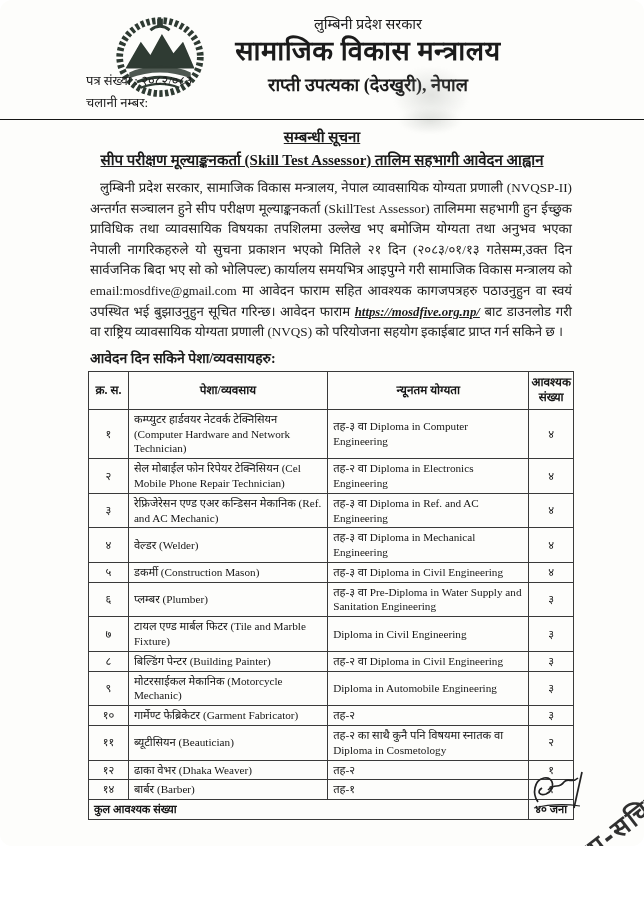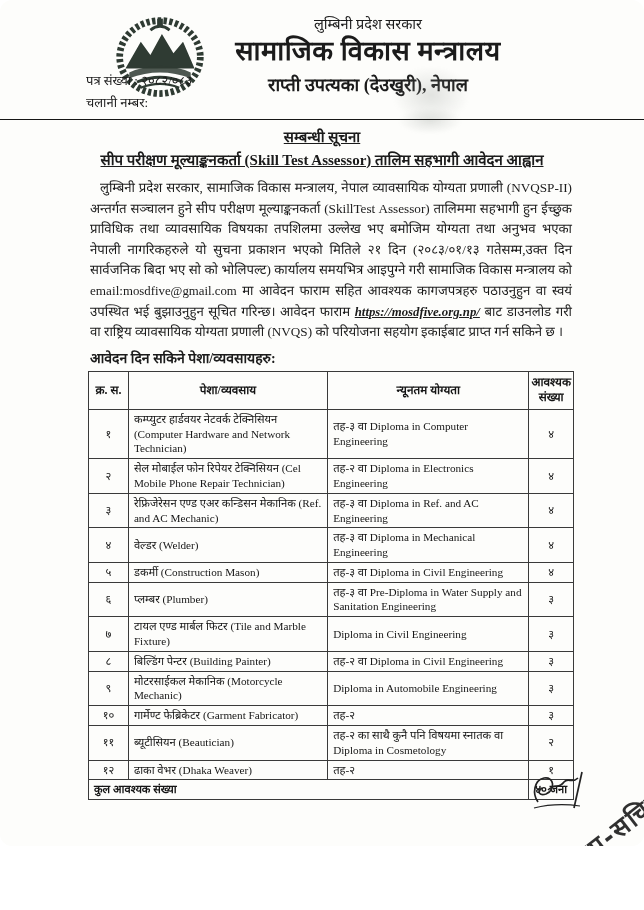--- a/index.html
+++ b/index.html
@@ -177,20 +177,26 @@
             <td class="c-prof">ब्यूटीसियन (Beautician)</td>
             <td class="c-qual">तह-२ का साथै कुनै पनि विषयमा स्नातक वा Diploma in Cosmetology</td>
             <td class="c-count">२</td>
           </tr>
           <tr>
             <td class="c-sn">१२</td>
             <td class="c-prof">ढाका वेभर (Dhaka Weaver)</td>
             <td class="c-qual">तह-२</td>
             <td class="c-count">१</td>
           </tr>
+          <tr>
+            <td class="c-sn">१४</td>
+            <td class="c-prof">बार्बर (Barber)</td>
+            <td class="c-qual">तह-१</td>
+            <td class="c-count">१</td>
+          </tr>
         </tbody>
       <tfoot>
         <tr>
           <td colspan="3">कुल आवश्यक संख्या</td>
           <td class="c-count">४० जना</td>
         </tr>
       </tfoot>
     </table>
 
   </div>

